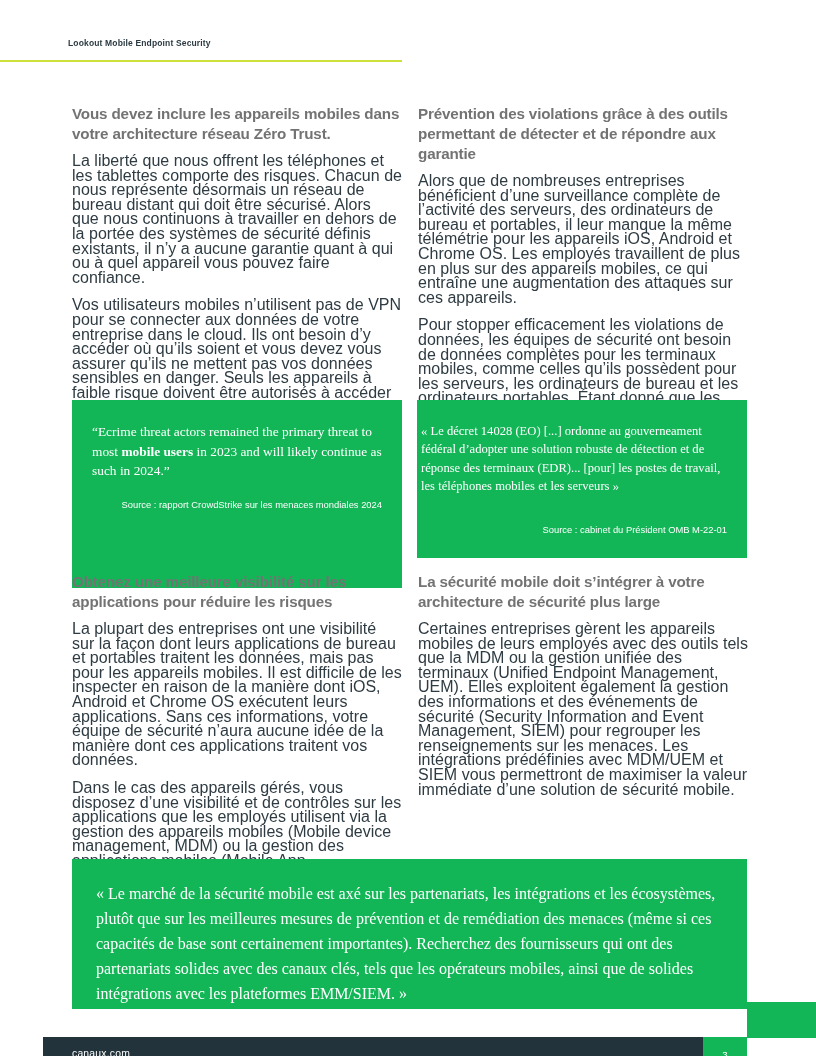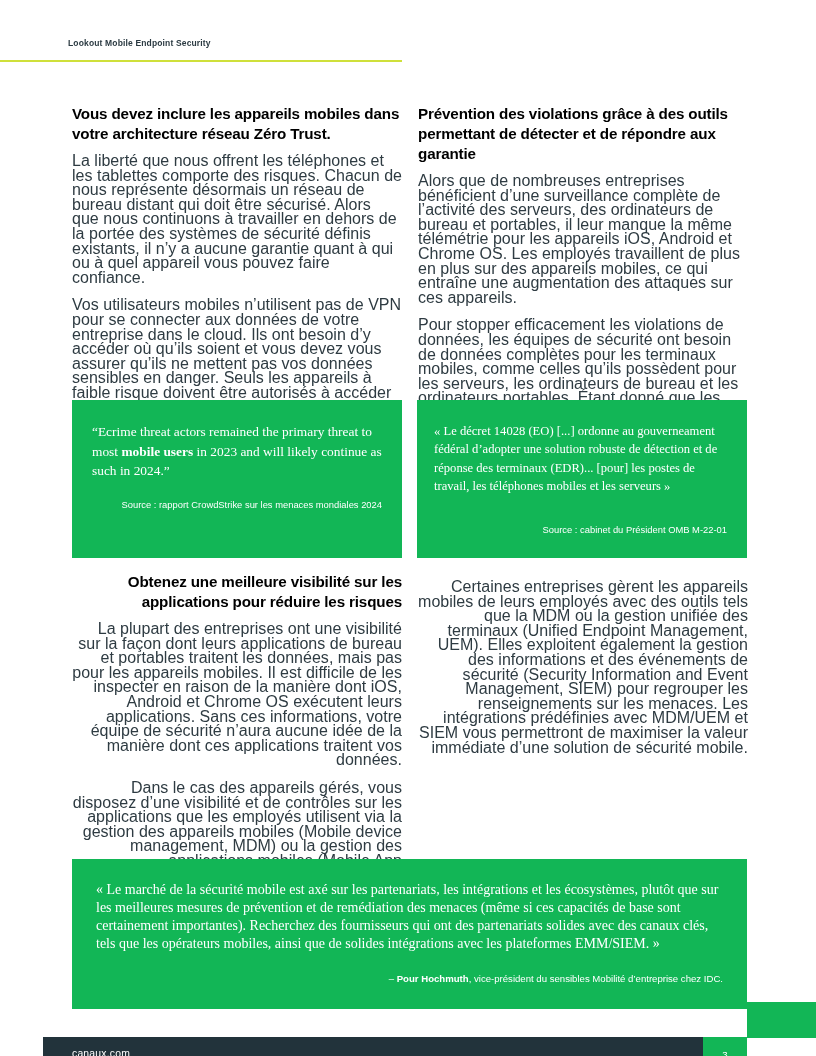--- a/index.html
+++ b/index.html
@@ -50,21 +50,21 @@
     width: 330px;
   }
   .col-left  { left: 72px; }
   .col-right { left: 418px; }
 
   h2.section-title {
     margin: 0 0 10px 0;
     font-size: 15.2px;
     line-height: 20px;
     font-weight: 700;
-    color: #000000;
+    color: #737373;
     letter-spacing: -0.15px;
   }
   p.body {
     margin: 0 0 13px 0;
     font-size: 16px;
     line-height: 14.6px;
     color: #2e3b42;
     letter-spacing: 0.02px;
   }
   p.body:last-child { margin-bottom: 0; margin-top: 8px; }
@@ -89,43 +89,42 @@
     font-size: 9.4px;
     line-height: 15.2px;
     margin: 16px 0 0 0;
     color: #ffffff;
     font-weight: 400;
     text-align: right;
   }
   .quote-source b { font-weight: 700; }
 
   #quote-left {
-    left: 72px;  top: 384px;  width: 330px;  height: 158px;
+    left: 72px;  top: 384px;  width: 330px;  height: 188px;
     padding: 22px 20px 0 20px;
   }
   #quote-right {
     left: 417px; top: 384px;  width: 330px;  height: 158px;
-    padding: 22px 20px 0 17px;
+    padding: 22px 20px 0 4px;
   }
   #quote-right .quote-text { font-size: 12.6px; line-height: 18.4px; }
   #quote-right .quote-source { margin-top: 26px; }
 
   #quote-bottom {
     left: 72px; top: 843px; width: 675px; height: 150px;
     padding: 22px 24px 0 24px;
   }
-  #quote-bottom .quote-text { font-size: 14px; line-height: 18px; }
+  #quote-bottom .quote-text { font-size: 16px; line-height: 25px; }
   #quote-bottom .quote-source { margin-top: 18px; font-size: 9.6px; }
 
   
   .col2 {
     position: absolute;
     top: 556px;
     width: 330px;
-    text-align: right;
   }
   .col2-left  { left: 72px; }
   .col2-right { left: 418px; }
 
   
   .corner-green {
     position: absolute;
     left: 747px;
     top: 986px;
     width: 69px;
@@ -192,20 +191,21 @@
     <p class="quote-source">Source : cabinet du Président OMB M-22-01</p>
   </div>
 
   <div class="col2 col2-left">
     <h2 class="section-title">Obtenez une meilleure visibilité sur les applications pour réduire les risques</h2>
     <p class="body">La plupart des entreprises ont une visibilité sur la façon dont leurs applications de bureau et portables traitent les données, mais pas pour les appareils mobiles. Il est difficile de les inspecter en raison de la manière dont iOS, Android et Chrome OS exécutent leurs applications. Sans ces informations, votre équipe de sécurité n’aura aucune idée de la manière dont ces applications traitent vos données.</p>
     <p class="body">Dans le cas des appareils gérés, vous disposez d’une visibilité et de contrôles sur les applications que les employés utilisent via la gestion des appareils mobiles (Mobile device management, MDM) ou la gestion des applications mobiles (Mobile App Management, MAM). Mais ces solutions ne vous donnent pas d’informations sur les autorisations des applications en temps réel et les contrôles d’accès aux données. En ce qui concerne les appareils personnels non gérés, vous n’aurez même pas la visibilité limitée que vous offrent la MDM et la MAM.</p>
   </div>
 
   <div class="col2 col2-right">
+    <h2 class="section-title">La sécurité mobile doit s’intégrer à votre architecture de sécurité plus large</h2>
     <p class="body">Certaines entreprises gèrent les appareils mobiles de leurs employés avec des outils tels que la MDM ou la gestion unifiée des terminaux (Unified Endpoint Management, UEM). Elles exploitent également la gestion des informations et des événements de sécurité (Security Information and Event Management, SIEM) pour regrouper les renseignements sur les menaces. Les intégrations prédéfinies avec MDM/UEM et SIEM vous permettront de maximiser la valeur immédiate d’une solution de sécurité mobile.</p>
   </div>
 
   <div class="quote-box" id="quote-bottom">
     <p class="quote-text">« Le marché de la sécurité mobile est axé sur les partenariats, les intégrations et les écosystèmes, plutôt que sur les meilleures mesures de prévention et de remédiation des menaces (même si ces capacités de base sont certainement importantes). Recherchez des fournisseurs qui ont des partenariats solides avec des canaux clés, tels que les opérateurs mobiles, ainsi que de solides intégrations avec les plateformes EMM/SIEM. »</p>
     <p class="quote-source"><span>– </span><b>Pour Hochmuth</b><span>, vice-président du sensibles Mobilité d’entreprise chez IDC.</span></p>
   </div>
 
   <div class="corner-green"></div>
   <div class="footer-bar"></div>

